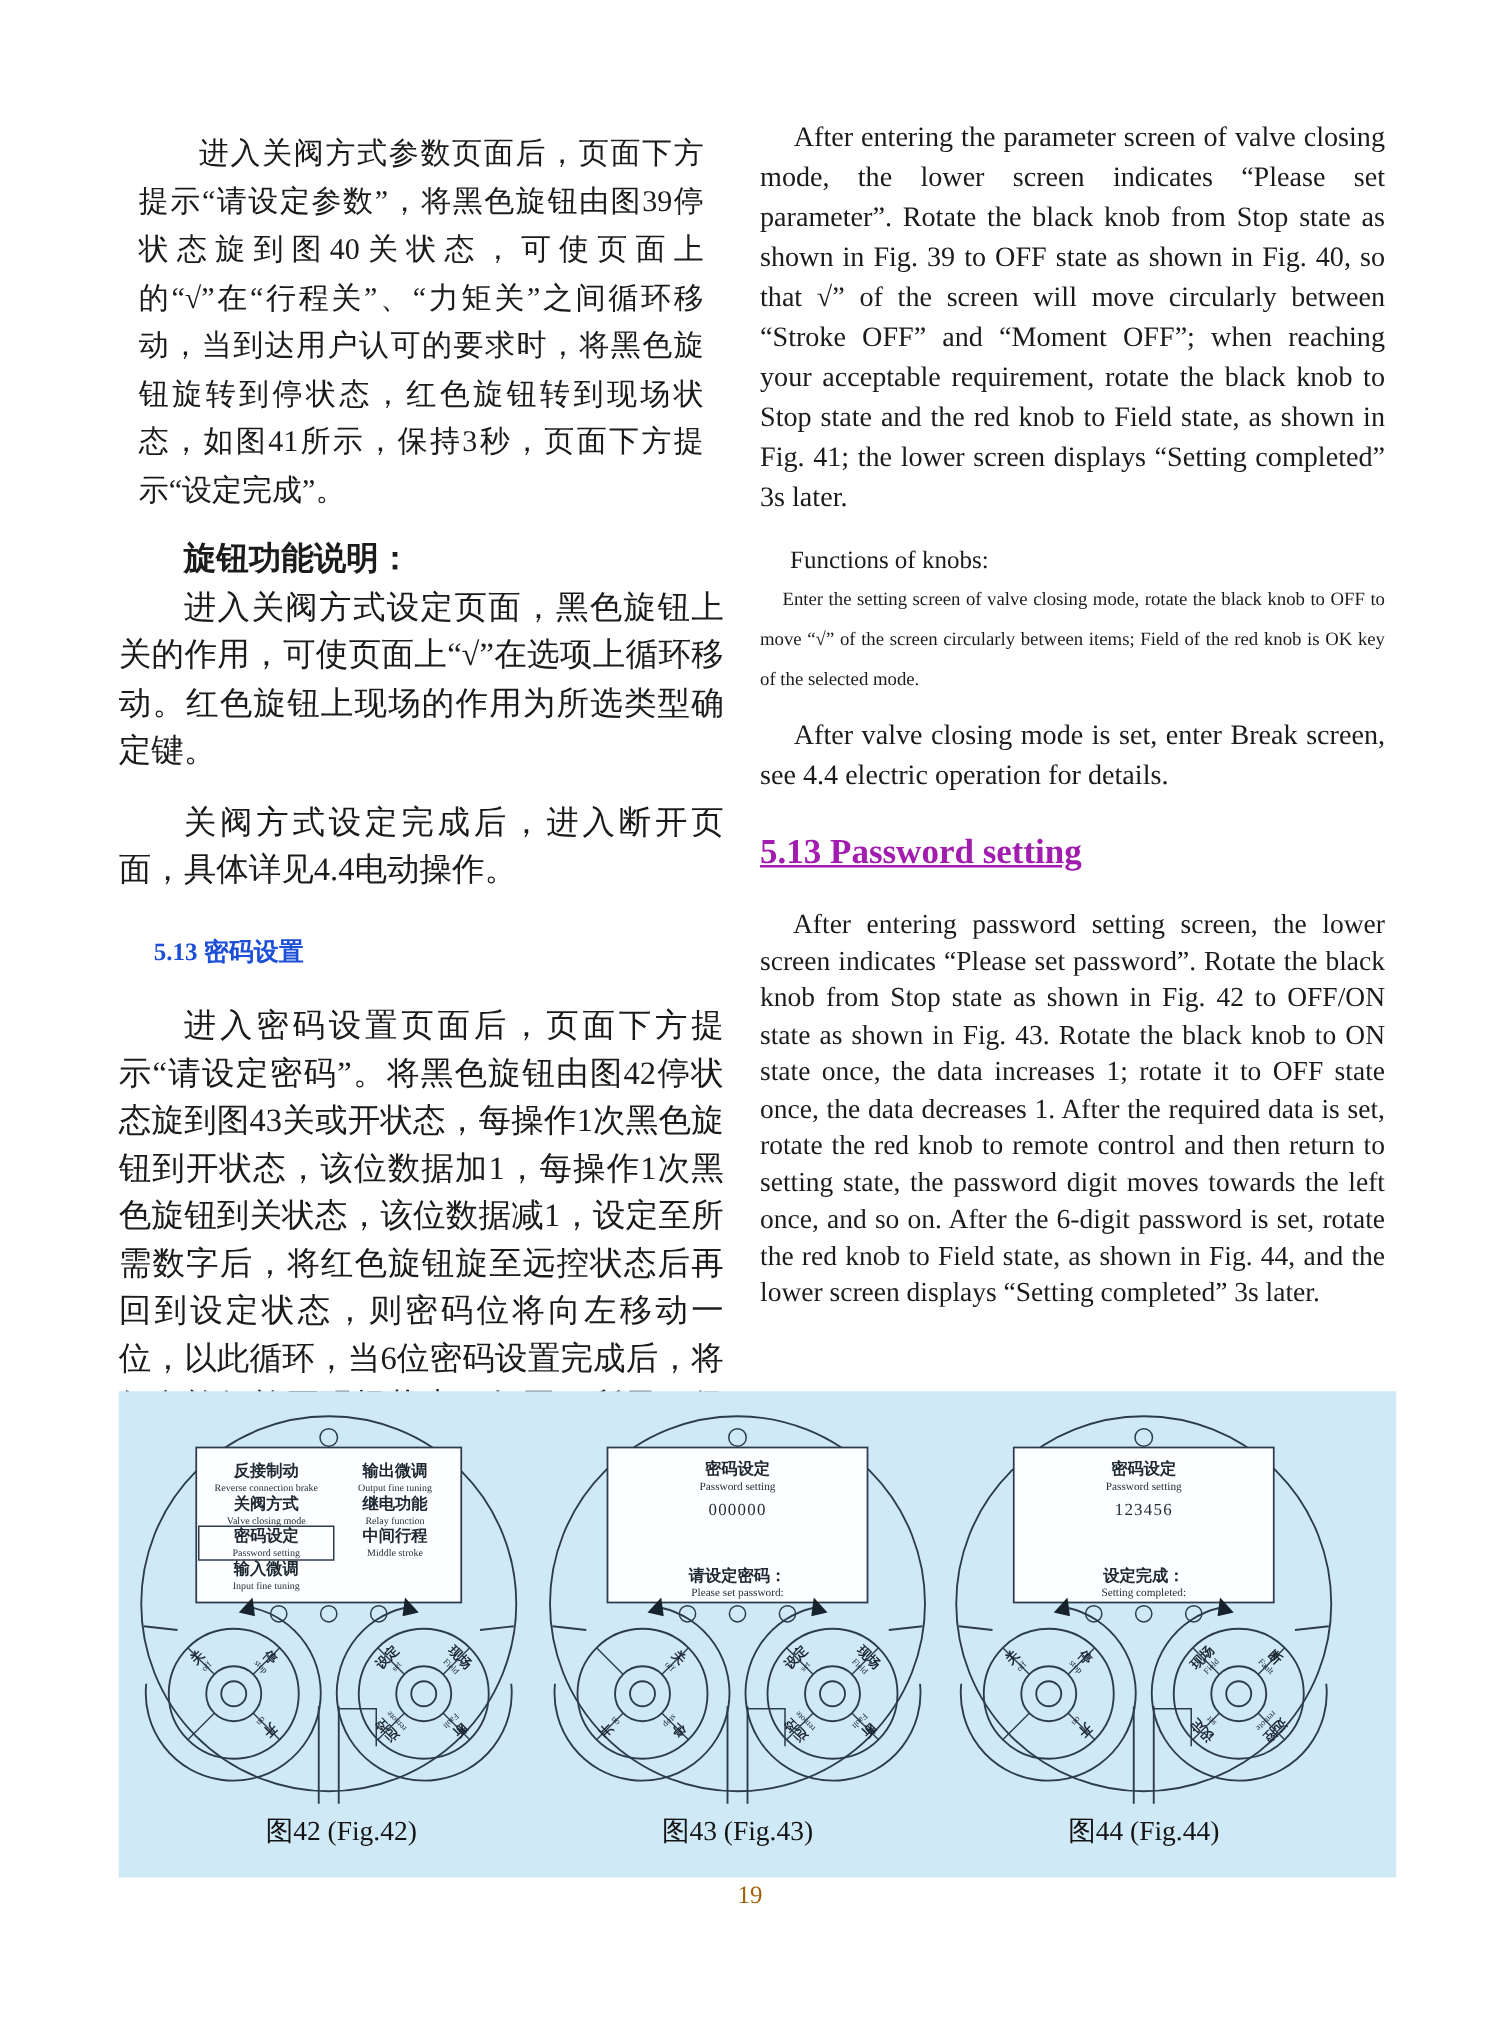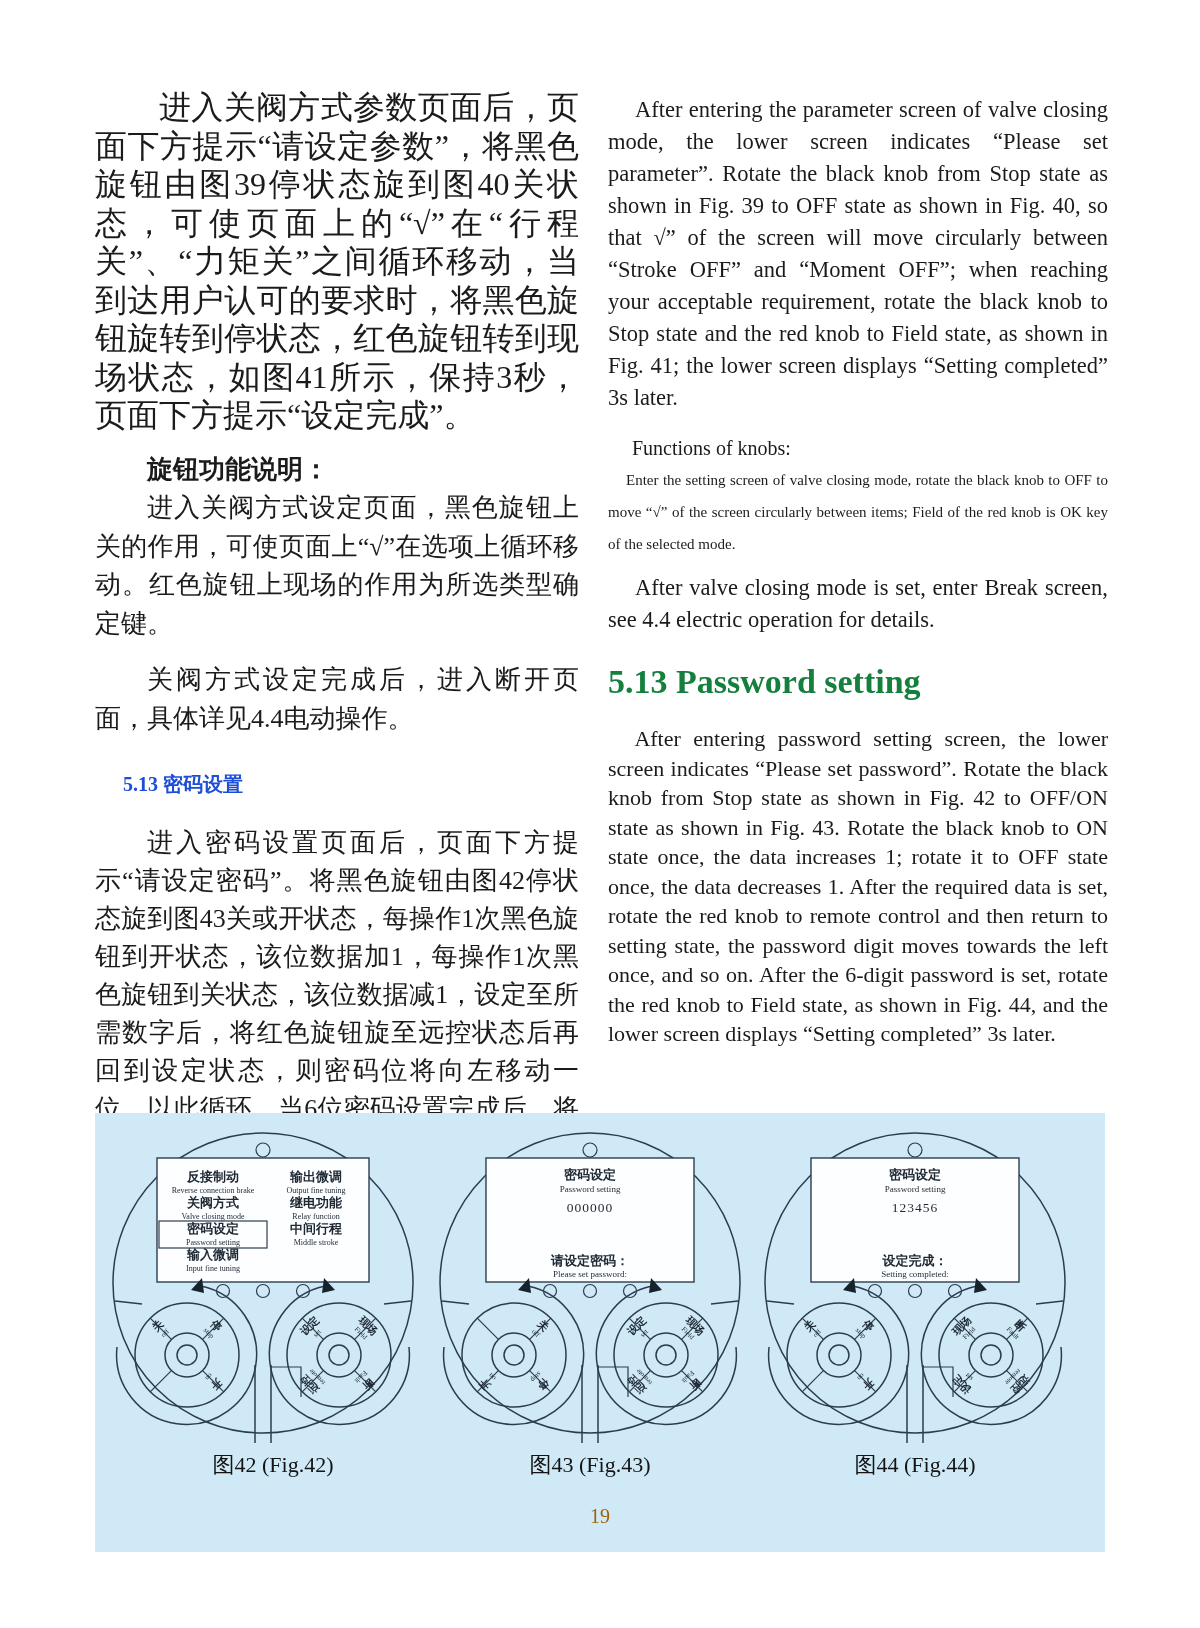--- a/index.html
+++ b/index.html
@@ -3,34 +3,34 @@
 <meta charset="utf-8">
 <style>
   html,body{margin:0;padding:0;}
   body{
     width:1200px;height:1628px;position:relative;background:#ffffff;
     font-family:"Liberation Serif","DejaVu Serif",serif;color:#1b1b1b;
   }
   .col{position:absolute;}
   #left-col{left:95px;top:88px;width:484px;}
   #right-col{left:608px;top:94px;width:500px;}
-  .zh-p{font-size:32px;line-height:38.5px;text-align:justify;text-indent:2em;margin:0;}
+  .zh-p{font-size:24px;line-height:38.5px;text-align:justify;text-indent:2em;margin:16px;}
   .zh-sub{font-size:26px;line-height:38.5px;font-weight:bold;text-indent:2em;margin:16px 0 0 0;}
   .zh-p2{font-size:26px;line-height:38.5px;text-align:justify;text-indent:2em;margin:0;}
   .zh-p3{font-size:26px;line-height:38.5px;text-align:justify;text-indent:2em;margin:18px 0 0 0;}
   .zh-heading{font-size:20px;font-weight:bold;color:#1d4ed8;margin:26px 0 0 0;padding-left:1.4em;line-height:40px;}
   .zh-p5{font-size:26px;line-height:38px;text-align:justify;text-indent:2em;margin:20px 0 0 0;}
   .en-p{font-size:22.5px;line-height:32px;text-align:justify;text-indent:1.2em;margin:0;}
   .en-sub{font-size:20px;line-height:32px;text-indent:1.2em;margin:18px 0 0 0;}
   .en-p3{font-size:15px;line-height:32px;text-align:justify;text-indent:1.2em;margin:0;}
   .en-p4{font-size:22.5px;line-height:32px;text-align:justify;text-indent:1.2em;margin:12px 0 0 0;}
-  .en-heading{font-size:34px;font-weight:bold;color:#15803d;margin:28px 0 0 0;line-height:36px;}
+  .en-heading{font-size:28px;font-weight:bold;color:#a21caf;margin:28px 0 0 0;line-height:36px;text-decoration:underline;}
   .en-p5{font-size:22px;line-height:29.5px;text-align:justify;text-indent:1.2em;margin:24px 0 12px 0;}
 
-  #figure-panel{position:absolute;left:95px;top:1113px;width:1010px;height:439px;background:#cfe9f6;}
+  #figure-panel{position:absolute;left:95px;top:1113px;width:1010px;height:389px;background:#cfe9f6;padding-left:12px;}
   .fig-svg{position:absolute;top:12px;width:336px;height:330px;}
   #fig42-svg{left:0px;} #fig43-svg{left:327px;} #fig44-svg{left:652px;}
   .fig-caption{position:absolute;top:335px;width:336px;text-align:center;font-size:22px;line-height:34px;color:#141414;}
   #cap42{left:10px;} #cap43{left:327px;} #cap44{left:652px;}
   #page-number{position:absolute;left:0;top:1505px;width:1200px;text-align:center;font-size:20px;color:#a16207;}
 
   
   .ln{stroke:#2c3c4e;stroke-width:1.5;fill:none;}
   .lnthin{stroke:#2c3c4e;stroke-width:1.2;fill:none;}
   .scr{stroke:#2c3c4e;stroke-width:1.4;fill:#fdfeff;}

